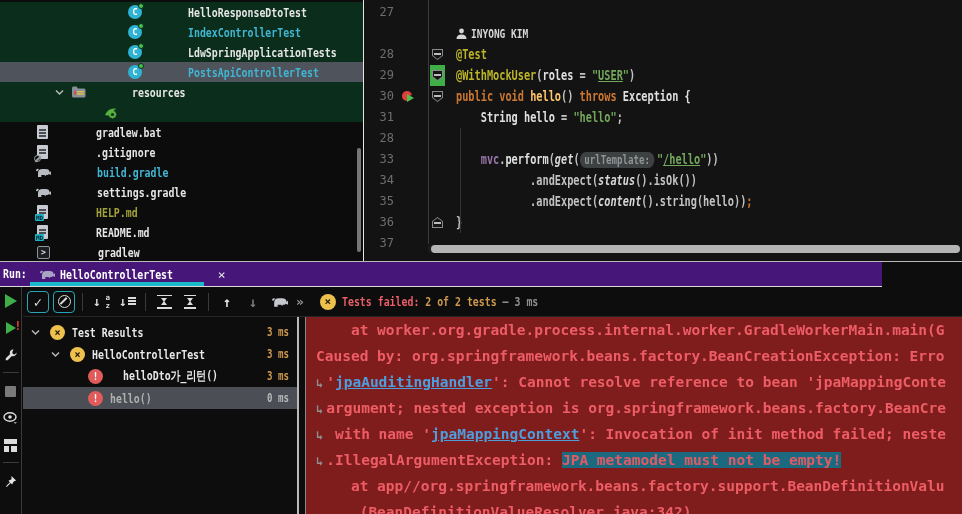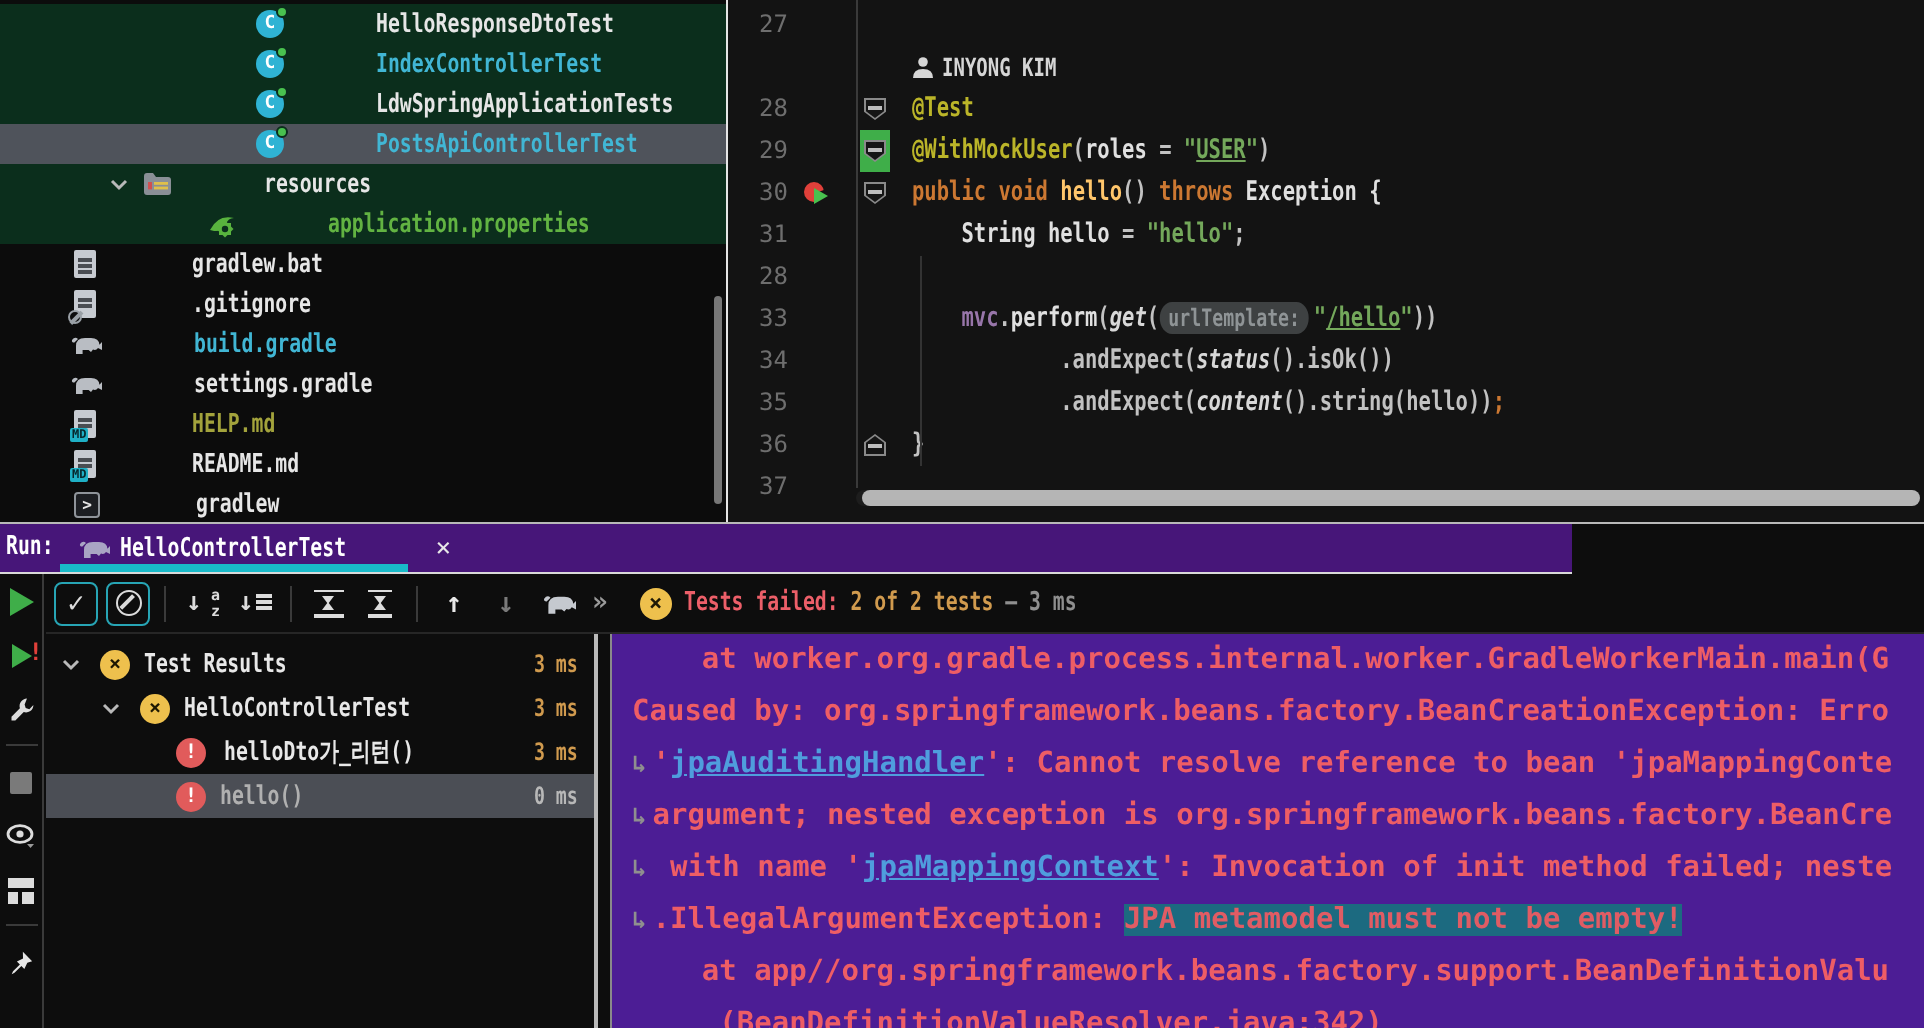--- a/index.html
+++ b/index.html
@@ -61,21 +61,21 @@
   .runfail { position:absolute; left:38px; top:5px; width:11px; height:11px; }
   .runfail .c { position:absolute; left:0; top:0; width:10px; height:10px; border-radius:50%; background:#e0403a; clip-path:polygon(0 0,100% 0,100% 40%,55% 55%,100% 75%,100% 100%,0 100%); }
   .runfail .t { position:absolute; left:5px; top:3px; width:0; height:0; border-left:7px solid #49c14f; border-top:4.5px solid transparent; border-bottom:4.5px solid transparent; }
   .inlay-author { position:absolute; left:92px; top:0; height:21px; display:flex; align-items:center; gap:4px; color:#d6d6d6; font-size:12.5px; font-weight:700; }
   .indent-guide { position:absolute; width:1px; background:#333; }
   .hscroll-track { position:absolute; left:64px; right:2px; top:245px; height:8px; background:#1d1d1d; border-radius:4px; }
   .hscroll-thumb { position:absolute; left:67px; top:245px; width:529px; height:8px; background:#b5b5b5; border-radius:4px; }
 
   
   .run-pane { position:absolute; left:0; top:261px; width:962px; height:253px; background:#0d0d0d; border-top:1px solid #b9b9b9; }
-  .run-header { position:absolute; left:0; top:0; width:786px; height:25px; background:#471679; border-bottom:1px solid #d9d9d9; }
+  .run-header { position:absolute; left:0; top:0; width:882px; height:25px; background:#471679; border-bottom:1px solid #d9d9d9; }
   .run-label { position:absolute; left:3px; top:4px; color:#fff; font-size:13px; font-weight:700; }
   .run-tab { position:absolute; left:33px; top:0; height:24px; display:flex; align-items:center; gap:5px; padding:0 6px; }
   .run-tab .lbl { color:#fff; font-size:13px; font-weight:700; }
   .run-tab .x { color:#e8e8e8; font-size:13px; font-weight:400; margin-left:4px; }
   .tab-underline { position:absolute; left:30px; top:20px; width:174px; height:4px; background:#19bac9; }
 
   .run-toolbar { position:absolute; left:23px; top:25px; width:939px; height:30px; background:#0d0d0d; border-bottom:1px solid #262626; display:flex; align-items:center; }
   .tbtn { width:22px; height:22px; margin:0 2px; display:flex; align-items:center; justify-content:center; color:#dcdcdc; font-size:14px; font-weight:700; position:relative; }
   .tbtn.toggled { border:1.5px solid #27a5b5; border-radius:4px; }
   .tsep { width:1px; height:18px; background:#3a3a3a; margin:0 5px; }
@@ -109,21 +109,21 @@
   .test-tree { position:absolute; left:23px; top:55px; width:276px; height:198px; background:#0d0d0d; border-right:2px solid #b9b9b9; overflow:hidden; }
   .tt-row { position:absolute; left:0; width:274px; height:22px; display:flex; align-items:center; }
   .tt-row.selected { background:#4b4e55; }
   .tt-label { font-size:13px; font-weight:700; color:#e8e8e8; }
   .tt-label.dim { color:#b0b0b0; }
   .tt-time { position:absolute; right:8px; font-size:12px; font-weight:700; color:#d09a4e; }
   .tt-time.dim { color:#b8b8b8; }
   .ic-fail { width:15px; height:15px; border-radius:50%; background:#eec04d; color:#1e1802; font-size:10px; font-weight:700; line-height:15px; text-align:center; flex:none; }
   .ic-err { width:15px; height:15px; border-radius:50%; background:#e15b5b; color:#fff; font-size:10px; font-weight:700; line-height:15px; text-align:center; flex:none; }
 
-  .console { position:absolute; left:305px; top:55px; width:657px; height:198px; background:#4c1d95; border-left:1px solid #8a8a8a; overflow:hidden; }
+  .console { position:absolute; left:305px; top:55px; width:657px; height:198px; background:#7f1d1d; border-left:1px solid #8a8a8a; overflow:hidden; }
   .con-line { position:absolute; left:10px; white-space:pre; font-size:14.5px; line-height:26px; font-weight:600; }
   .sg-red { color:#ee5d65; }
   .sg-link { color:#4f9ddd; text-decoration:underline; }
   .sg-hl { color:#e05c64; background:#1c6a80; }
   .sg-wrap { color:#8f8f8f; font-size:12px; margin-right:3px; }
 
   svg { display:block; }
 </style>
 </head>
 <body>
@@ -179,21 +179,20 @@
       <span class="icon" style="margin-left:104px;width:14px;height:13px">
         <svg width="14" height="13" viewBox="0 0 14 13">
             <path d="M1 9 q4-8 12-6 q-3 0-4 3 q-1 4-6 3.5 z" fill="#58b33e"></path>
             <g transform="translate(8.5,8.5)">
               <rect x="-3" y="-3" width="6" height="6" fill="#58b33e" transform="rotate(45)"></rect>
               <rect x="-3" y="-3" width="6" height="6" fill="#58b33e"></rect>
               <circle r="1.6" fill="#0b2e1c"></circle>
             </g>
           </svg>
       </span>
-      <span class="pt-label c-green" style="margin-left:6px"><span class="cond">application.properties</span></span>
     </div>
 
     <div class="pt-row" style="top:122px">
       <span class="icon page-icon" style="margin-left:37px">
           <i></i>
           <i></i>
           <i></i>
         </span>
       <span class="pt-label c-white" style="margin-left:8px"><span class="cond">gradlew.bat</span></span>
     </div>
@@ -458,21 +457,21 @@
             <svg width="9" height="9" viewBox="0 0 9 9">
               <path d="M1 2.5 L4.5 6 L8 2.5" stroke="#b9b9b9" stroke-width="1.5" fill="none"></path>
             </svg>
           </span>
         <span class="ic-fail" style="margin-left:10px">×</span>
         <span class="tt-label" style="margin-left:7px"><span class="cond">HelloControllerTest</span></span>
         <span class="tt-time"><span class="cond-r">3 ms</span></span>
       </div>
       <div class="tt-row" style="top:48px">
         <span class="ic-err" style="margin-left:65px">!</span>
-        <span class="tt-label" style="margin-left:9px"><span class="cond">helloDto가_리턴()</span></span>
+        <span class="tt-label" style="margin-left:20px"><span class="cond">helloDto가_리턴()</span></span>
         <span class="tt-time"><span class="cond-r">3 ms</span></span>
       </div>
       <div class="tt-row selected" style="top:70px">
         <span class="ic-err" style="margin-left:65px">!</span>
         <span class="tt-label dim" style="margin-left:7px"><span class="cond">hello()</span></span>
         <span class="tt-time dim"><span class="cond-r">0 ms</span></span>
       </div>
     </div>
 
     <div class="console">

